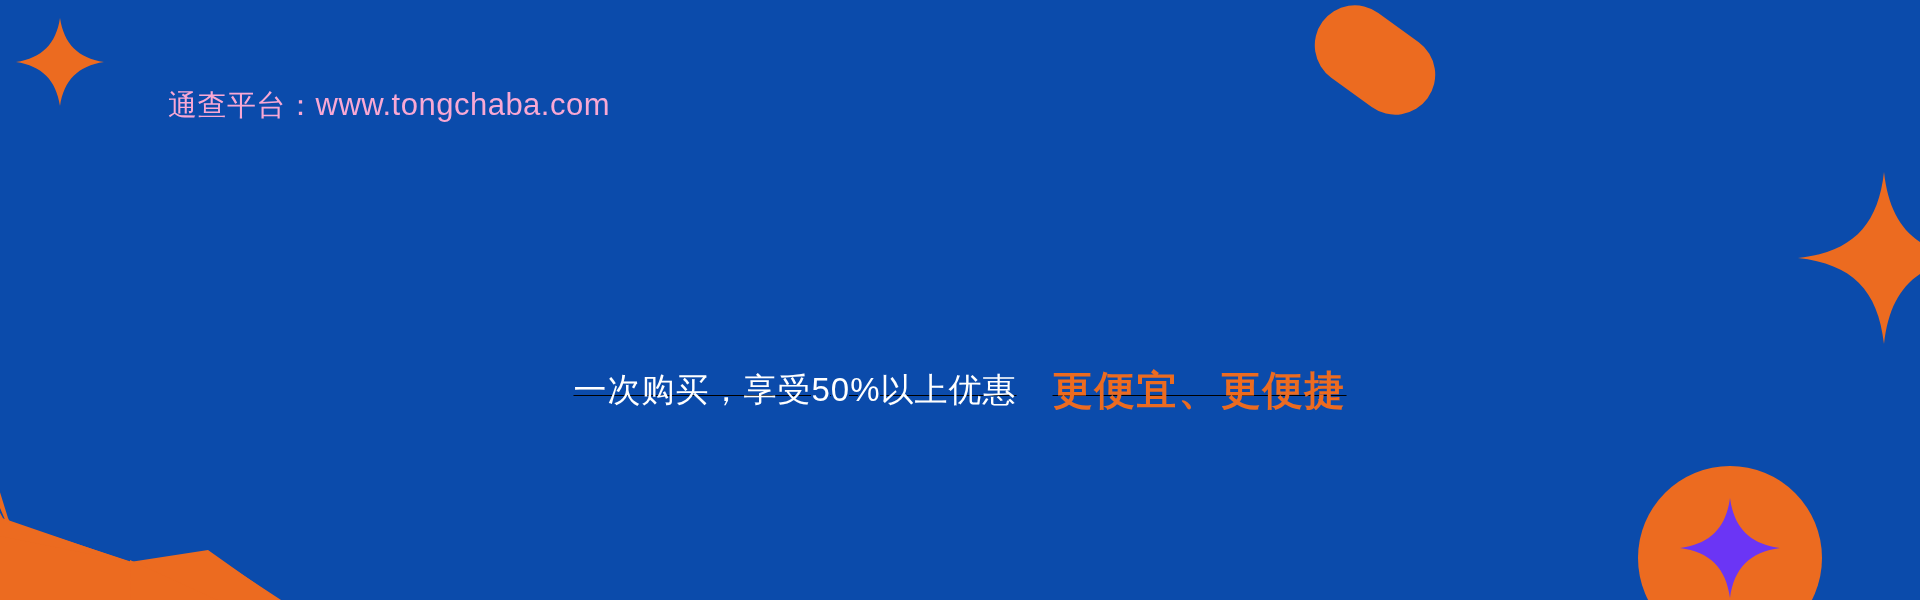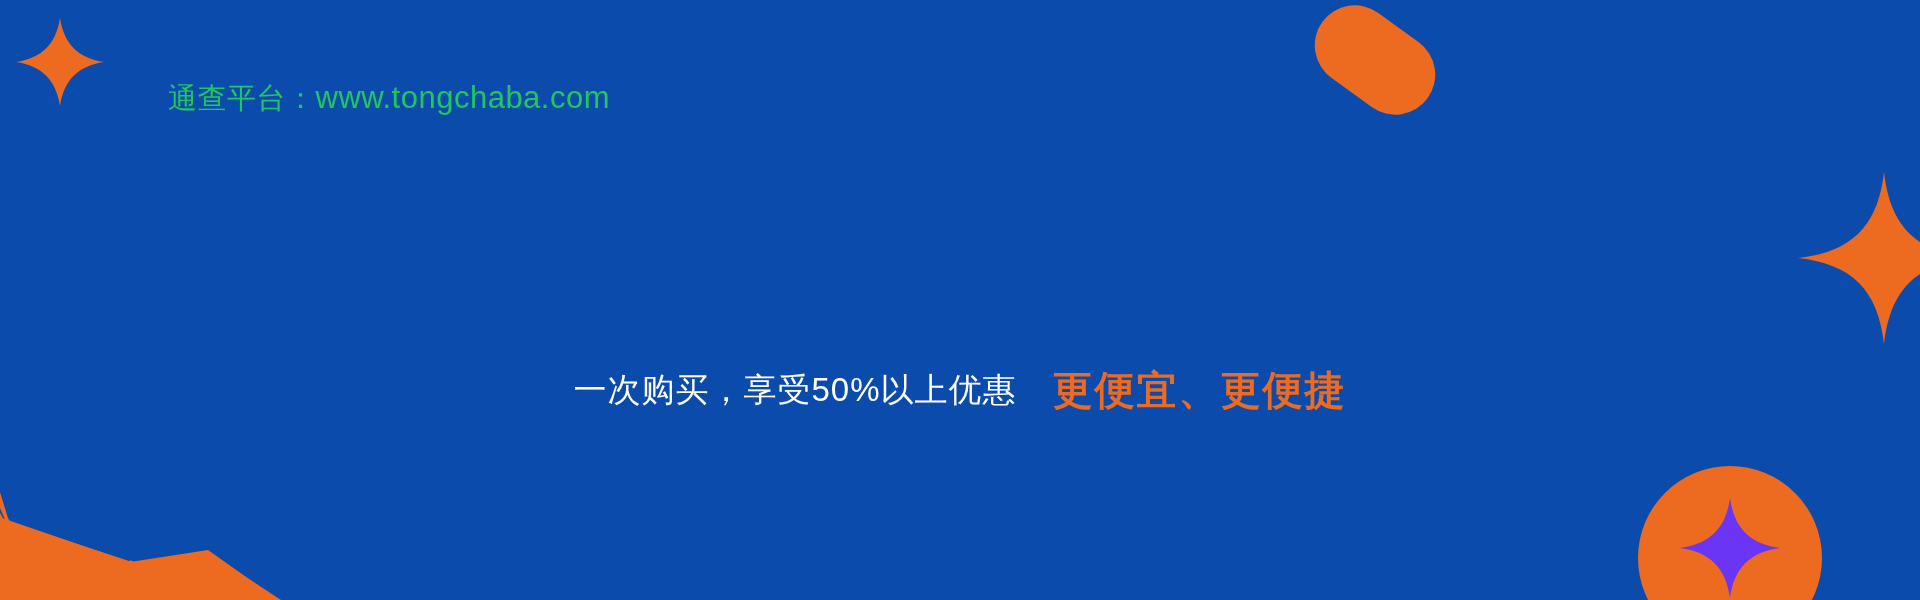--- a/index.html
+++ b/index.html
@@ -24,27 +24,27 @@
   }
   #text-layer {
     position: absolute;
     inset: 0;
     width: 1920px;
     height: 600px;
   }
   .platform-line {
     position: absolute;
     left: 168px;
-    top: 69px;
-    color: #22c55e;
+    top: 84px;
+    color: #f9a8d4;
     font-size: 30px;
     font-weight: 400;
     letter-spacing: 0.5px;
     white-space: nowrap;
-    line-height: 58px;
+    line-height: 42px;
   }
   .platform-line .label {
     font-size: 29px;
   }
   .platform-line .url {
     font-size: 31px;
   }
   .main-title {
     position: absolute;
     left: 0;
@@ -60,20 +60,21 @@
     text-indent: 6px;
   }
   .sub-line {
     position: absolute;
     left: 0;
     right: 0;
     top: 360px;
     text-align: center;
     white-space: nowrap;
     line-height: 58px;
+    text-decoration: underline;
   }
   .sub-normal {
     color: #FFFFFF;
     font-size: 33px;
     font-weight: 400;
     letter-spacing: 1px;
     vertical-align: middle;
   }
   .sub-spacer {
     display: inline-block;

